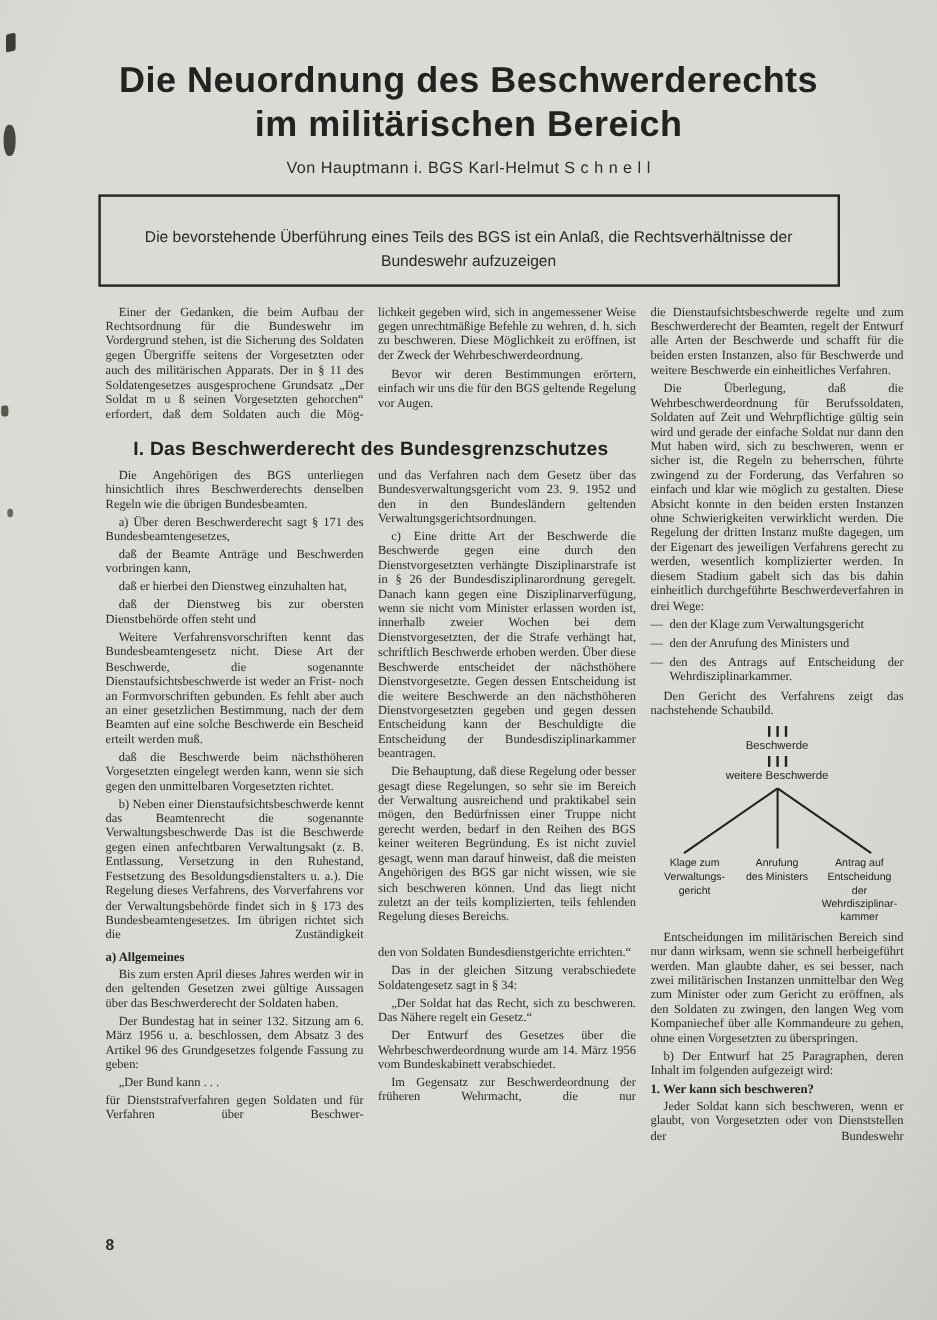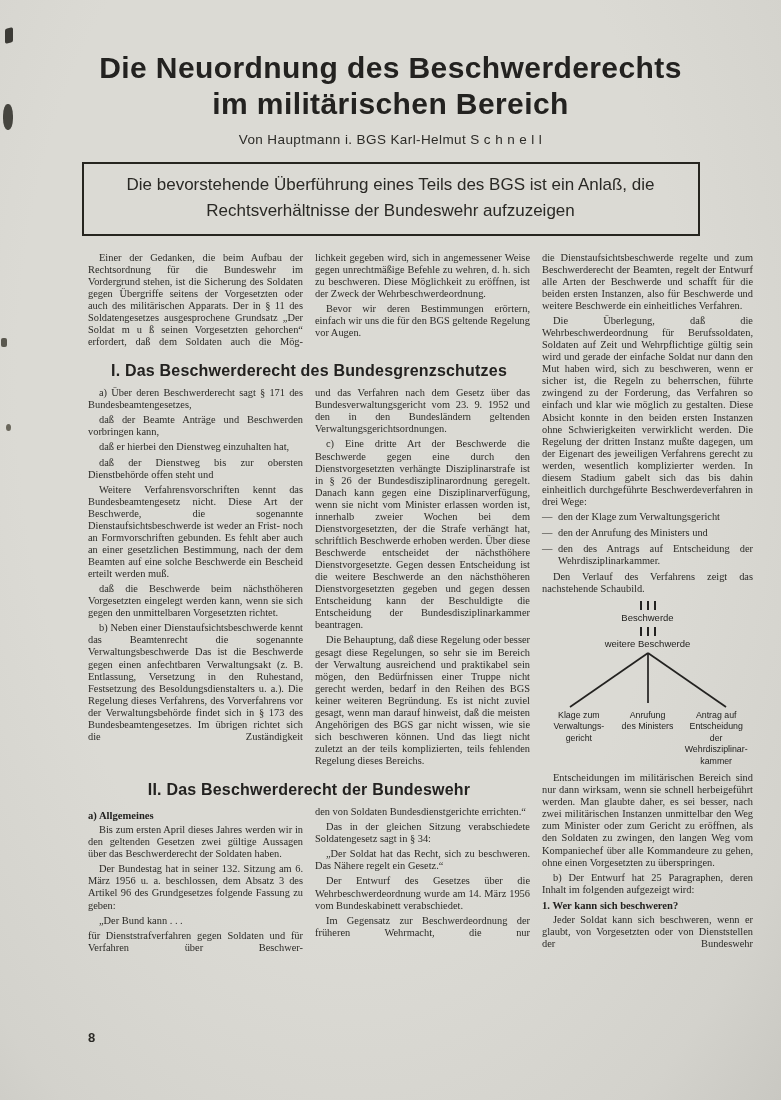--- a/index.html
+++ b/index.html
@@ -25,23 +25,23 @@
     font-size:30px;line-height:1.2;letter-spacing:.4px;color:#232220;
   }
   h1 span{display:block;}
   .byline{
     margin-top:10px;font-family:"Liberation Sans",sans-serif;
     font-size:13.5px;letter-spacing:.4px;color:#2c2b27;
   }
   .intro-box{
     margin:15px auto 0;width:566px;
     border:2px solid #26251f;
-    padding:8px 24px 9px;
+    padding:24px 24px 9px;
     font-family:"Liberation Sans",sans-serif;
-    font-size:17px;line-height:1.55;text-align:center;color:#2a2925;
+    font-size:13px;line-height:1.55;text-align:center;color:#2a2925;
   }
 
   .content{display:flex;gap:12px;margin:16px 28px 0 88px;}
   .left-stack{flex:0 0 442px;width:442px;}
   .two-col{display:flex;gap:12px;}
   .col{flex:0 0 215px;width:215px;}
   .col3{flex:1 1 auto;}
 
   p{
     margin:0 0 3px;
@@ -110,36 +110,36 @@
         <div class="col">
           <p class="noind">lichkeit gegeben wird, sich in angemessener Weise gegen unrechtmäßige Befehle zu wehren, d. h. sich zu beschweren. Diese Möglichkeit zu eröffnen, ist der Zweck der Wehrbeschwerdeordnung.</p>
           <p>Bevor wir deren Bestimmungen erörtern, einfach wir uns die für den BGS geltende Regelung vor Augen.</p>
         </div>
       </div>
 
       <h2>I. Das Beschwerderecht des Bundesgrenzschutzes</h2>
 
       <div class="two-col">
         <div class="col">
+          <p>Die Angehörigen des BGS unterliegen hinsichtlich ihres Beschwerderechts denselben Regeln wie die übrigen Bundesbeamten.</p>
           <p>a) Über deren Beschwerderecht sagt § 171 des Bundesbeamtengesetzes,</p>
           <p>daß der Beamte Anträge und Beschwerden vorbringen kann,</p>
           <p>daß er hierbei den Dienstweg einzuhalten hat,</p>
           <p>daß der Dienstweg bis zur obersten Dienstbehörde offen steht und</p>
           <p>Weitere Verfahrensvorschriften kennt das Bundesbeamtengesetz nicht. Diese Art der Beschwerde, die sogenannte Dienstaufsichtsbeschwerde ist weder an Frist- noch an Formvorschriften gebunden. Es fehlt aber auch an einer gesetzlichen Bestimmung, nach der dem Beamten auf eine solche Beschwerde ein Bescheid erteilt werden muß.</p>
           <p>daß die Beschwerde beim nächsthöheren Vorgesetzten eingelegt werden kann, wenn sie sich gegen den unmittelbaren Vorgesetzten richtet.</p>
           <p class="cont">b) Neben einer Dienstaufsichtsbeschwerde kennt das Beamtenrecht die sogenannte Verwaltungsbeschwerde Das ist die Beschwerde gegen einen anfechtbaren Verwaltungsakt (z. B. Entlassung, Versetzung in den Ruhestand, Festsetzung des Besoldungsdienstalters u. a.). Die Regelung dieses Verfahrens, des Vorverfahrens vor der Verwaltungsbehörde findet sich in § 173 des Bundesbeamtengesetzes. Im übrigen richtet sich die Zuständigkeit</p>
         </div>
         <div class="col">
           <p class="noind">und das Verfahren nach dem Gesetz über das Bundesverwaltungsgericht vom 23. 9. 1952 und den in den Bundesländern geltenden Verwaltungsgerichtsordnungen.</p>
           <p>c) Eine dritte Art der Beschwerde die Beschwerde gegen eine durch den Dienstvorgesetzten verhängte Disziplinarstrafe ist in § 26 der Bundesdisziplinarordnung geregelt. Danach kann gegen eine Disziplinarverfügung, wenn sie nicht vom Minister erlassen worden ist, innerhalb zweier Wochen bei dem Dienstvorgesetzten, der die Strafe verhängt hat, schriftlich Beschwerde erhoben werden. Über diese Beschwerde entscheidet der nächsthöhere Dienstvorgesetzte. Gegen dessen Entscheidung ist die weitere Beschwerde an den nächsthöheren Dienstvorgesetzten gegeben und gegen dessen Entscheidung kann der Beschuldigte die Entscheidung der Bundesdisziplinarkammer beantragen.</p>
           <p>Die Behauptung, daß diese Regelung oder besser gesagt diese Regelungen, so sehr sie im Bereich der Verwaltung ausreichend und praktikabel sein mögen, den Bedürfnissen einer Truppe nicht gerecht werden, bedarf in den Reihen des BGS keiner weiteren Begründung. Es ist nicht zuviel gesagt, wenn man darauf hinweist, daß die meisten Angehörigen des BGS gar nicht wissen, wie sie sich beschweren können. Und das liegt nicht zuletzt an der teils komplizierten, teils fehlenden Regelung dieses Bereichs.</p>
         </div>
       </div>
 
-      <h2>II. Das Beschwerderecht der Bundeswehr</h2>
 
       <div class="two-col">
         <div class="col">
           <h3>a) Allgemeines</h3>
           <p>Bis zum ersten April dieses Jahres werden wir in den geltenden Gesetzen zwei gültige Aussagen über das Beschwerderecht der Soldaten haben.</p>
           <p>Der Bundestag hat in seiner 132. Sitzung am 6. März 1956 u. a. beschlossen, dem Absatz 3 des Artikel 96 des Grundgesetzes folgende Fassung zu geben:</p>
           <p>„Der Bund kann . . .</p>
           <p class="cont noind">für Dienststrafverfahren gegen Soldaten und für Verfahren über Beschwer-</p>
         </div>
         <div class="col">
@@ -165,21 +165,21 @@
         <li>
           <span class="dash">—</span>
           <span class="li-text">den der Anrufung des Ministers und</span>
         </li>
         <li>
           <span class="dash">—</span>
           <span class="li-text">den des Antrags auf Entscheidung der Wehrdisziplinarkammer.</span>
         </li>
       </ul>
 
-      <p>Den Verlauf des Verfahrens zeigt das nachstehende Schaubild.</p>
+      <p>Den Gericht des Verfahrens zeigt das nachstehende Schaubild.</p>
 
       <div class="diagram">
         <div class="ticks">
             <i></i>
             <i></i>
             <i></i>
           </div>
         <div class="dlabel">Beschwerde</div>
         <div class="ticks">
             <i></i>

